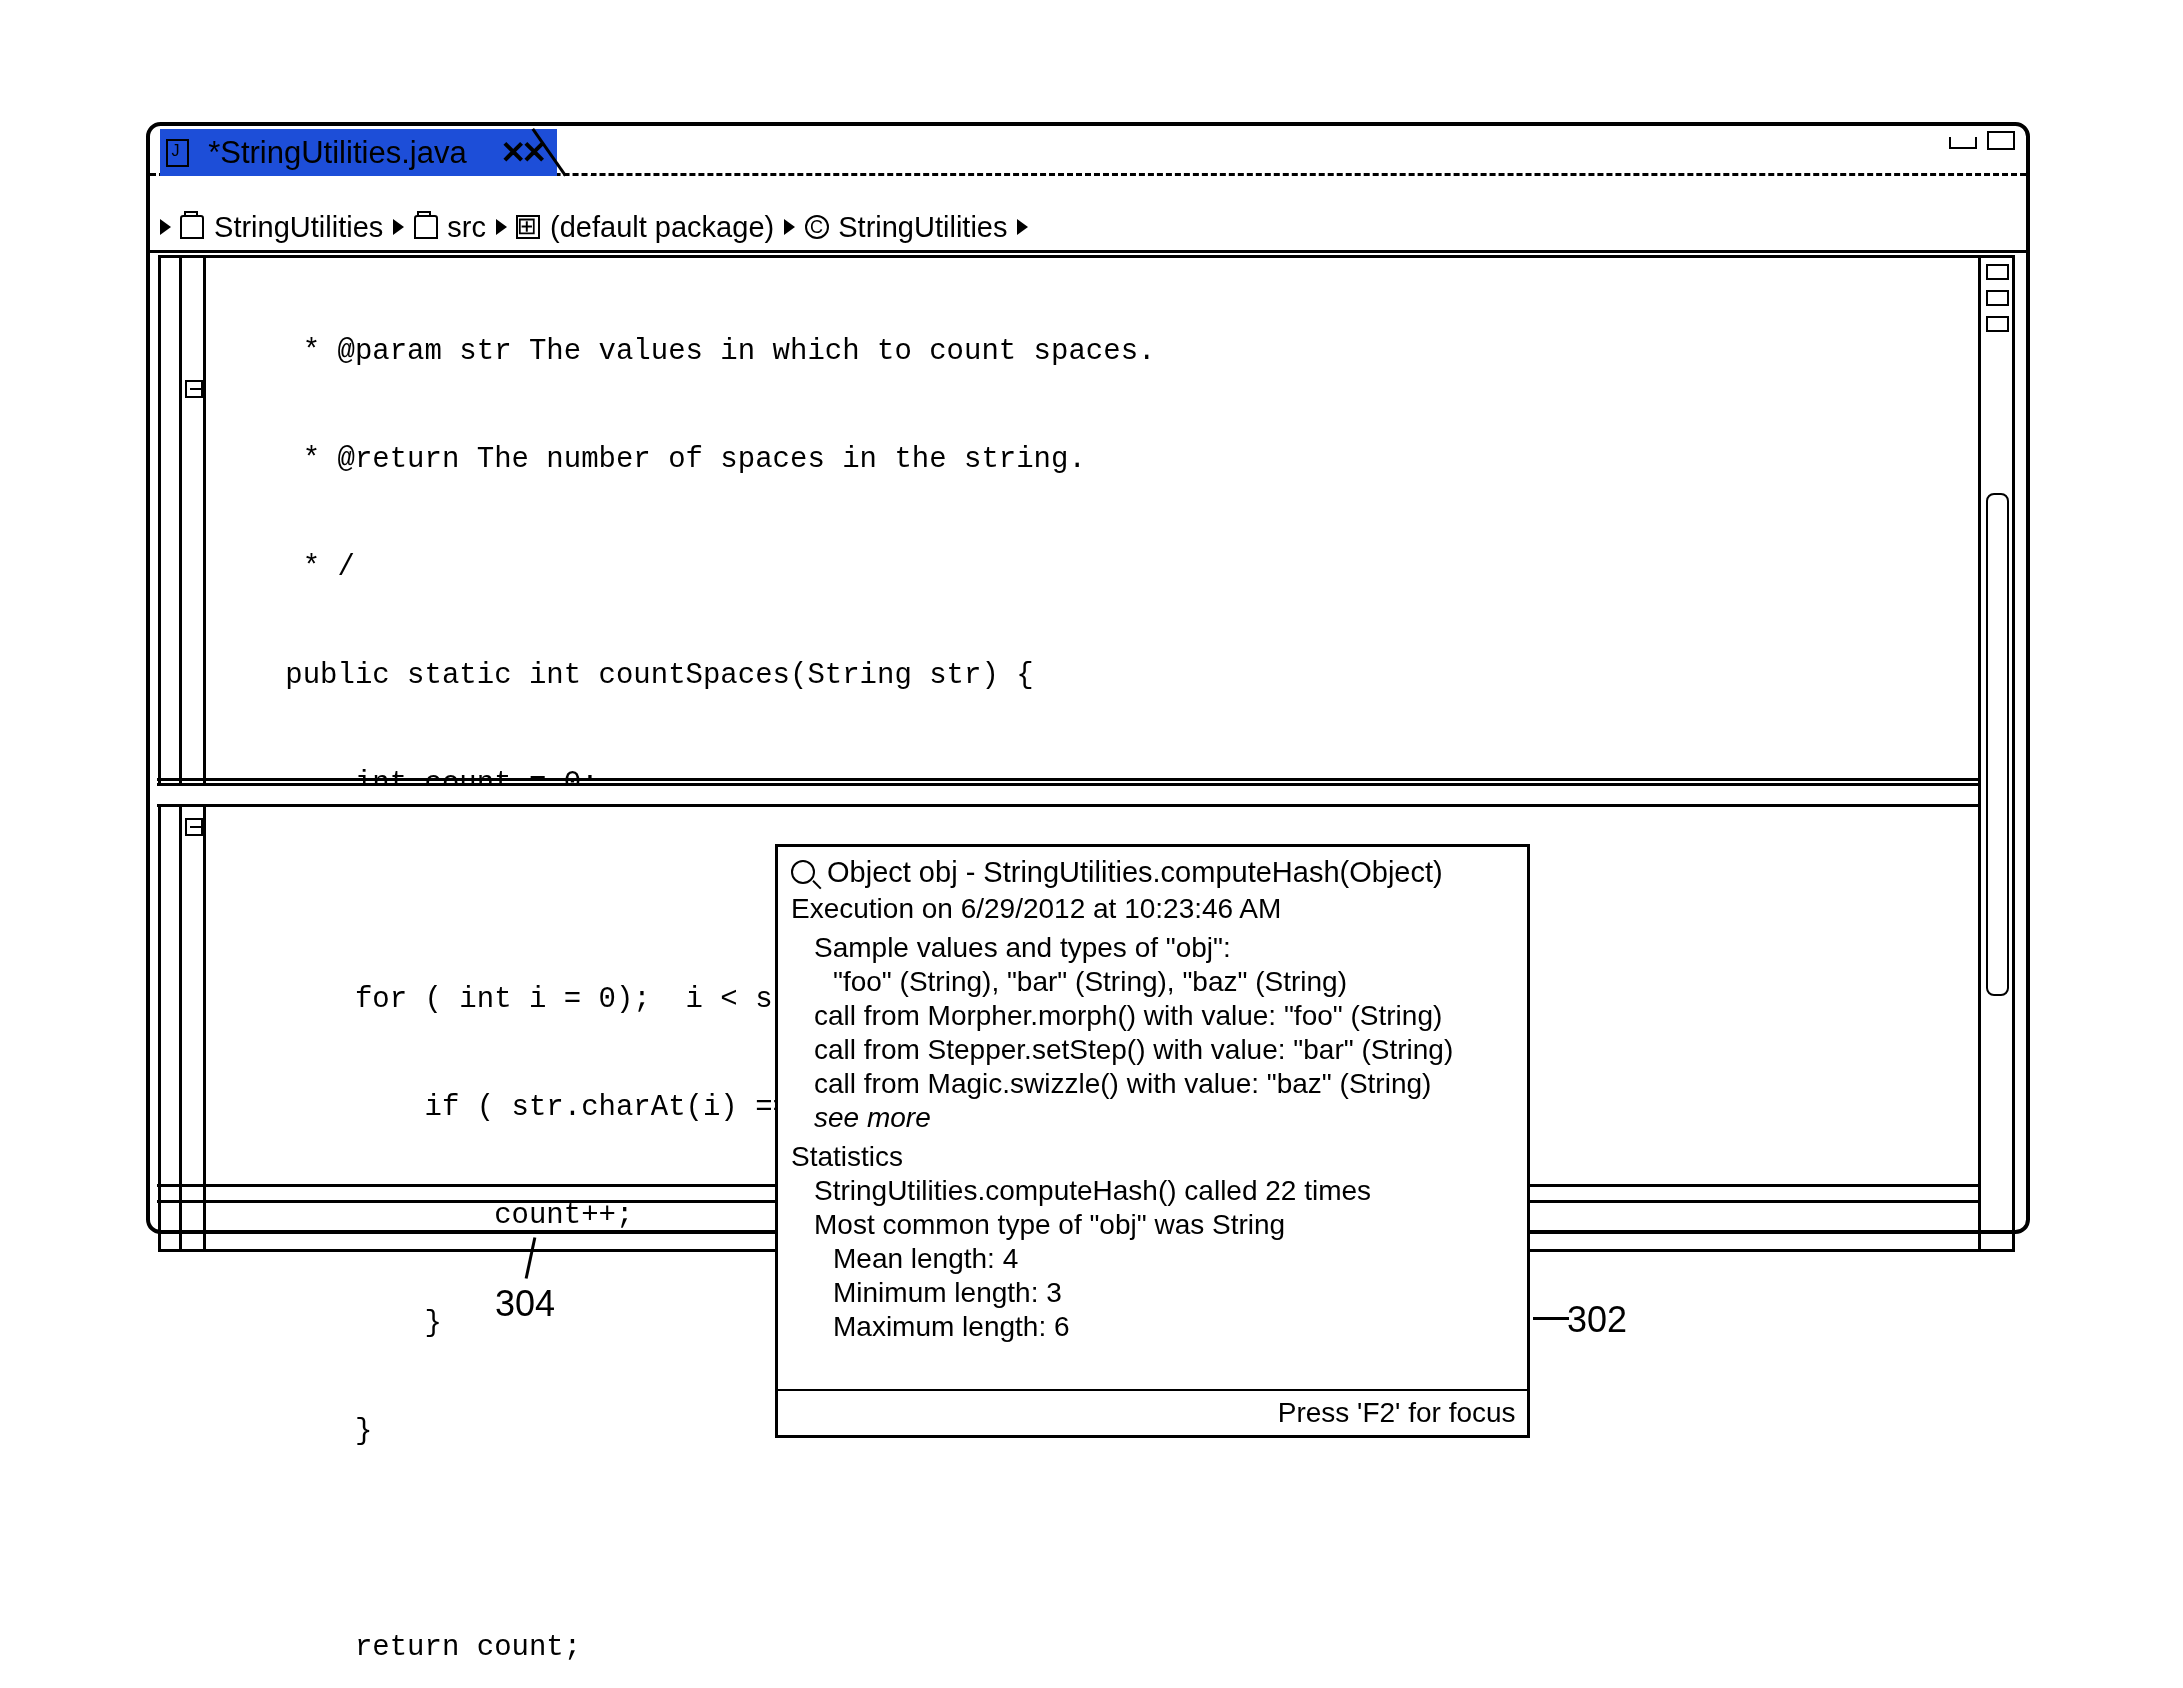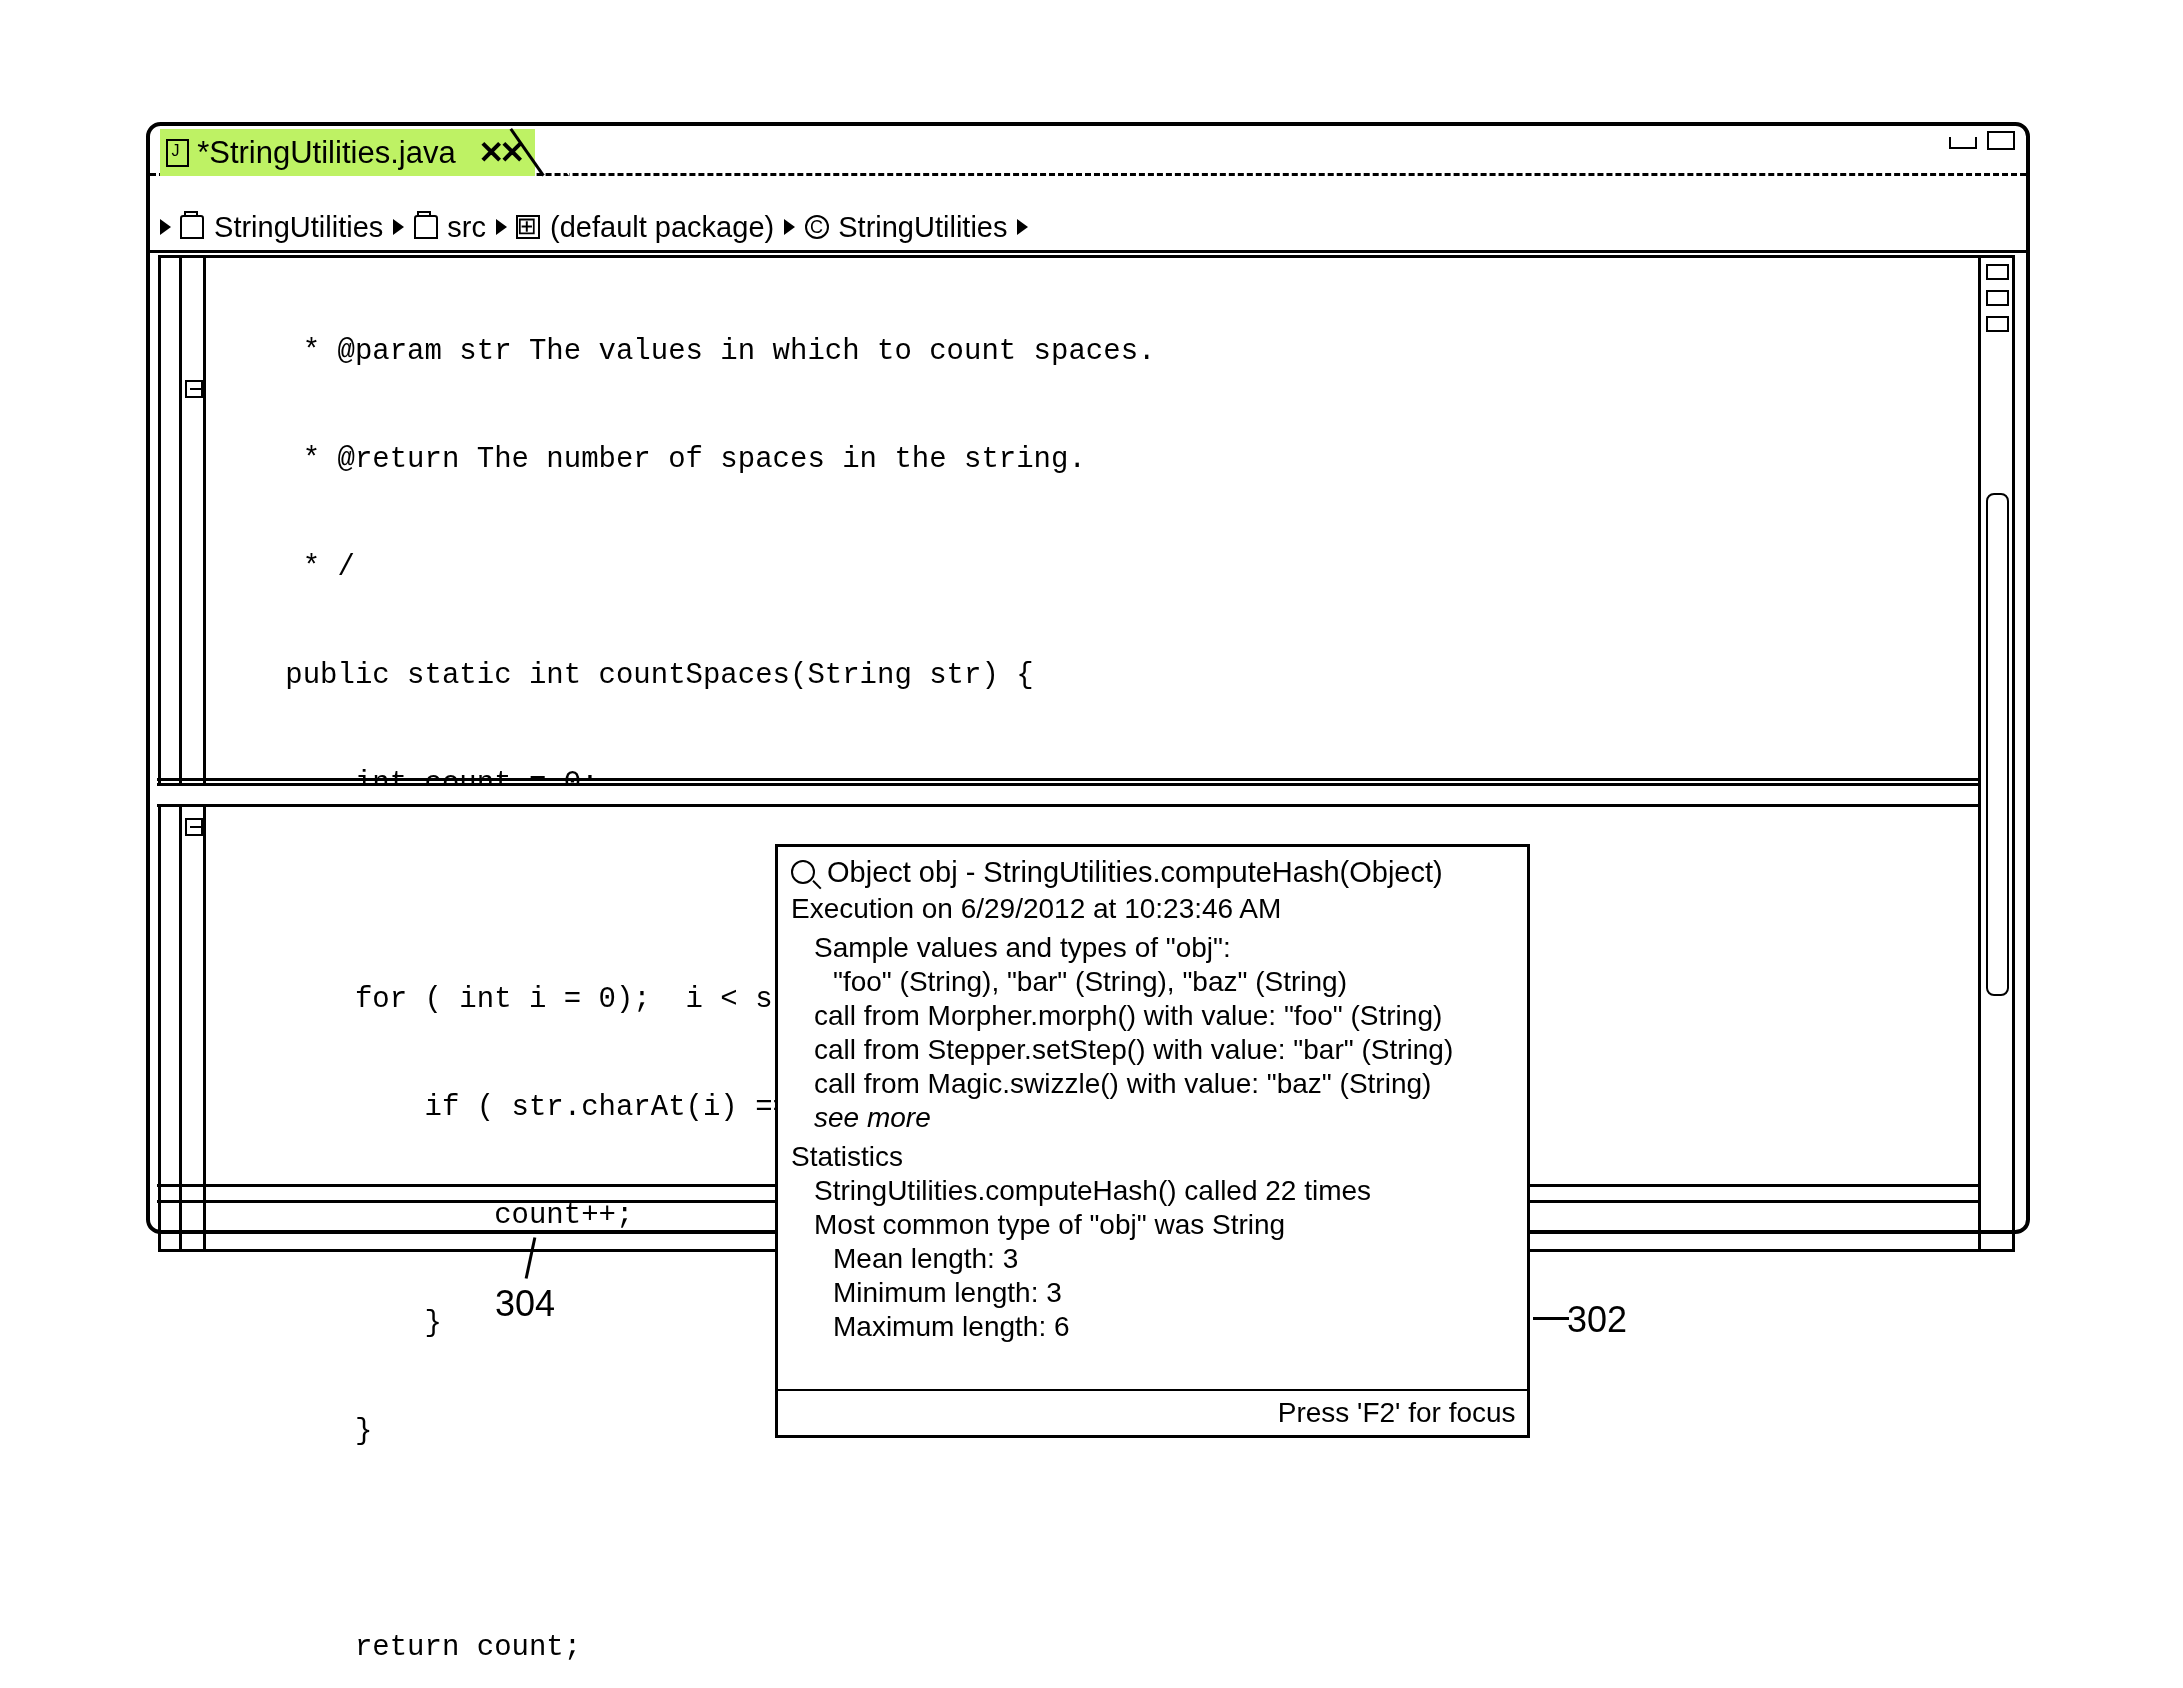--- a/index.html
+++ b/index.html
@@ -19,23 +19,23 @@
     position: relative;
     height: 50px;
     border-bottom: 3.2px dashed #000;
   }
   .tab {
     position: absolute;
     left: 9.7px; top: 3.2px;
     height: 47px;
     display: flex;
     align-items: center;
-    gap: 8px;
+    gap: 19px;
     padding: 0 14.6px 0 6.5px;
-    background: #bef264;
+    background: #1d4ed8;
     border: none;
   }
   .tab::after {
     content: "";
     position: absolute;
     right: -34px; top: 0;
     width: 0; height: 0;
     border-left: 34px solid transparent;
     border-top: 47px solid #fff;
   }
@@ -319,21 +319,21 @@
     <div>Execution on 6/29/2012 at 10:23:46 AM</div>
     <div class="indent sec">Sample values and types of "obj":</div>
     <div class="indent2">"foo" (String), "bar" (String), "baz" (String)</div>
     <div class="indent">call from Morpher.morph() with value: "foo" (String)</div>
     <div class="indent">call from Stepper.setStep() with value: "bar" (String)</div>
     <div class="indent">call from Magic.swizzle() with value: "baz" (String)</div>
     <div class="seemore">see more</div>
     <div class="sec">Statistics</div>
     <div class="indent">StringUtilities.computeHash() called 22 times</div>
     <div class="indent">Most common type of "obj" was String</div>
-    <div class="indent2">Mean length: 3</div>
+    <div class="indent2">Mean length: 4</div>
     <div class="indent2">Minimum length: 3</div>
     <div class="indent2">Maximum length: 6</div>
   </div>
   <div class="hover-foot">Press 'F2' for focus</div>
 </div>
 
 <div class="callout" style="left:495px; top:1283px">304</div>
 <div class="cline" style="left:529px; top:1237px; width:3.2px; height:42px; transform:rotate(12deg);"></div>
 
 <div class="callout" style="left:1567px; top:1299px">302</div>

